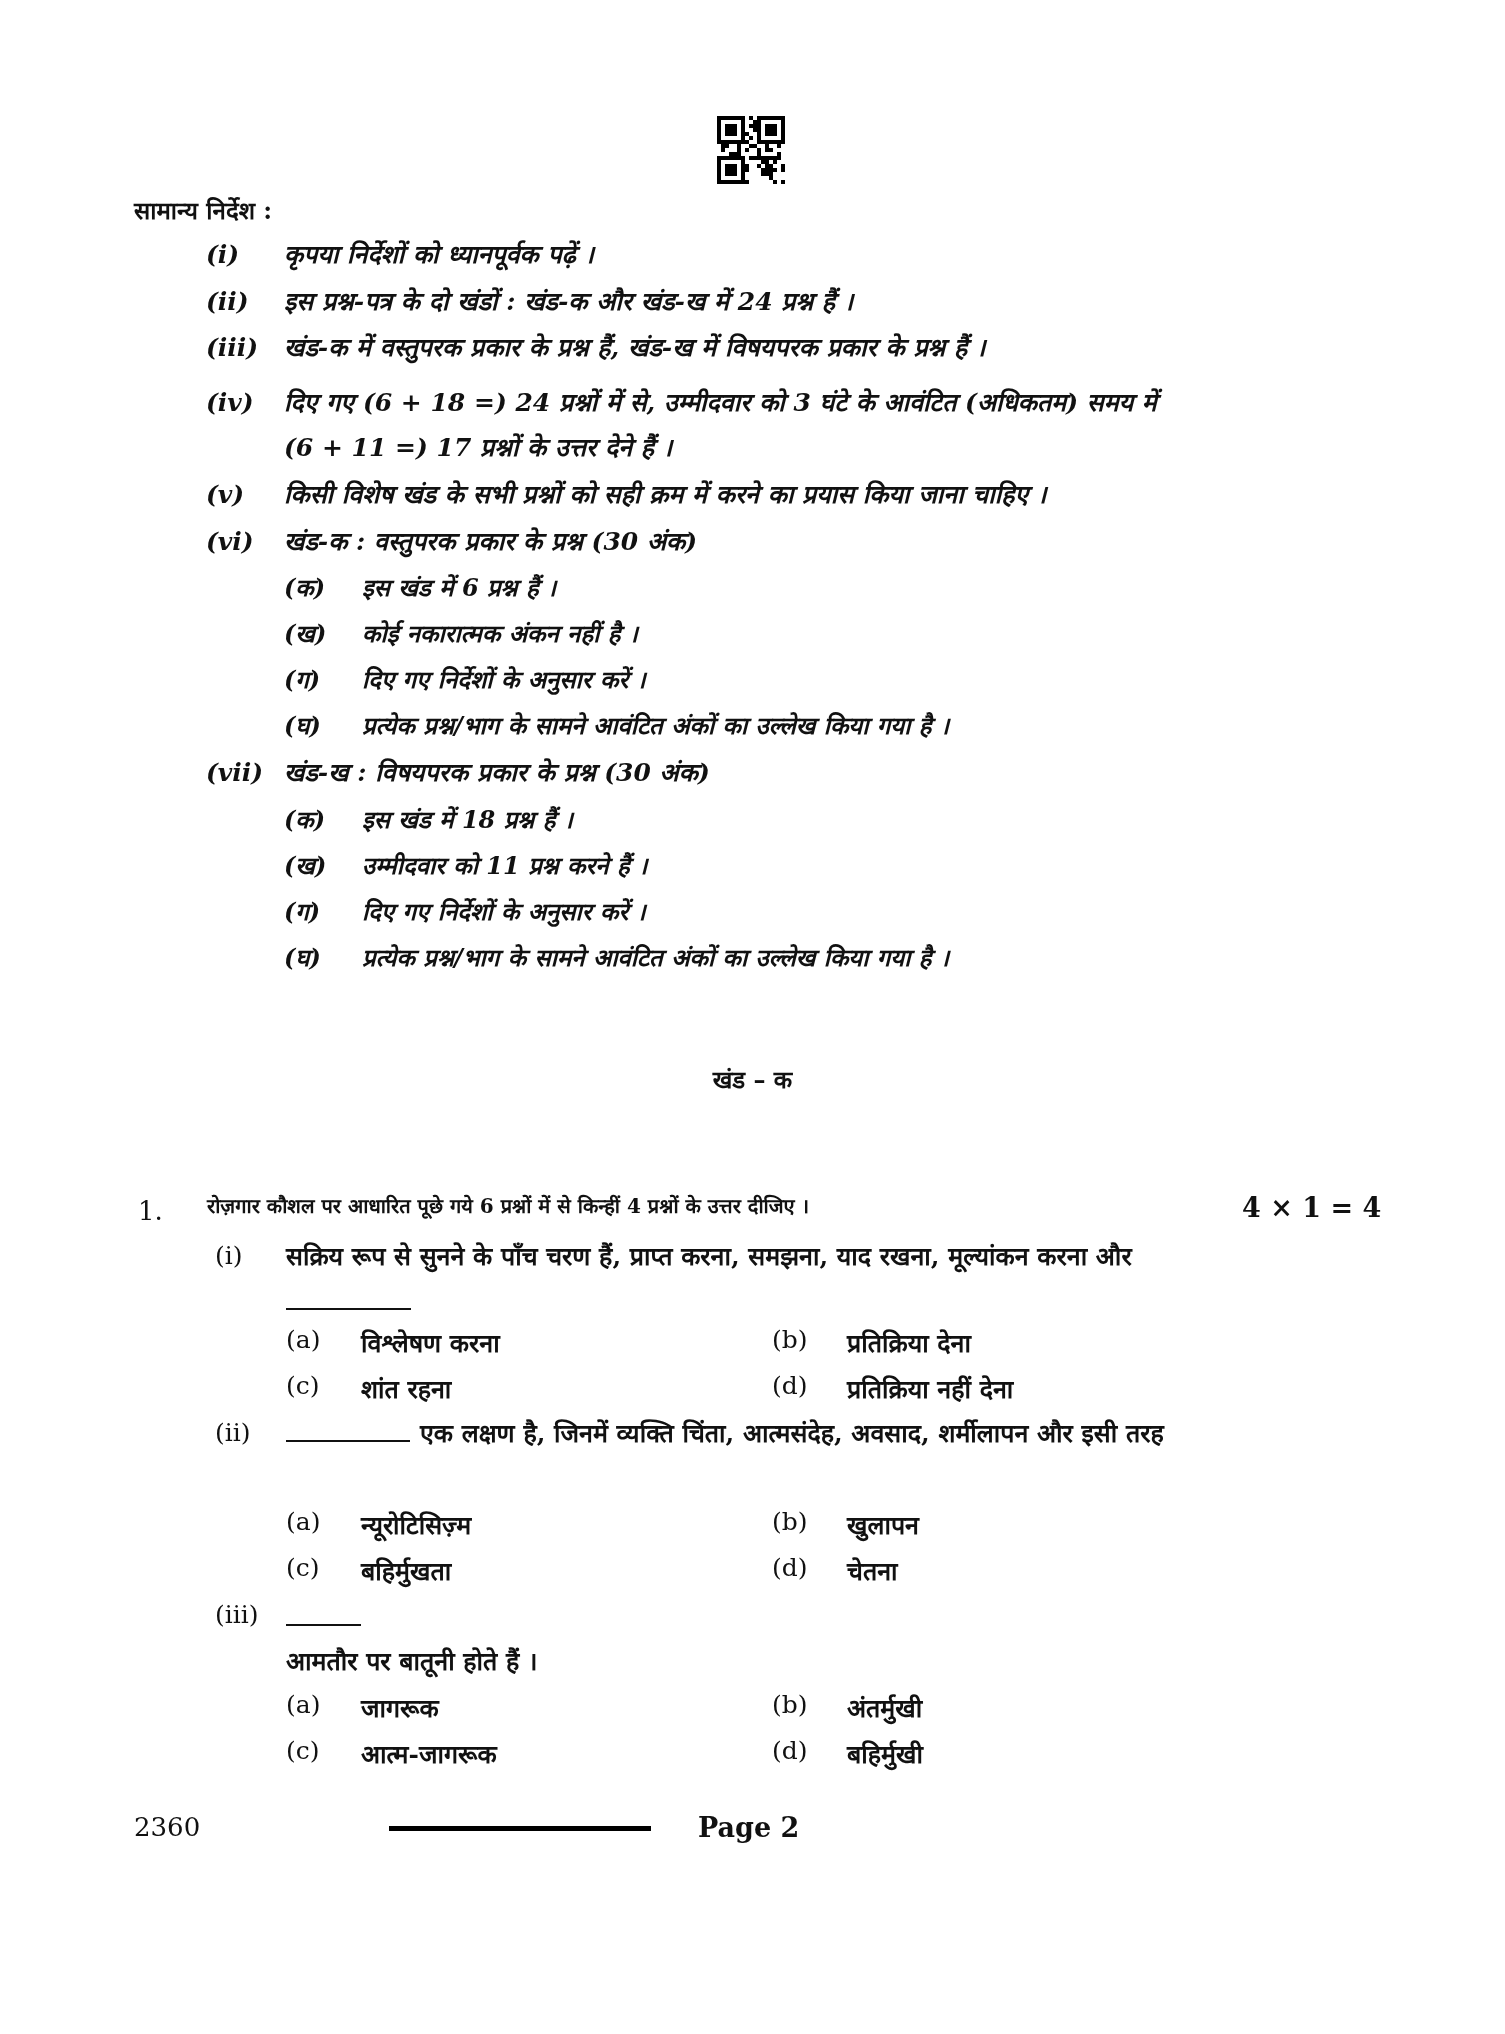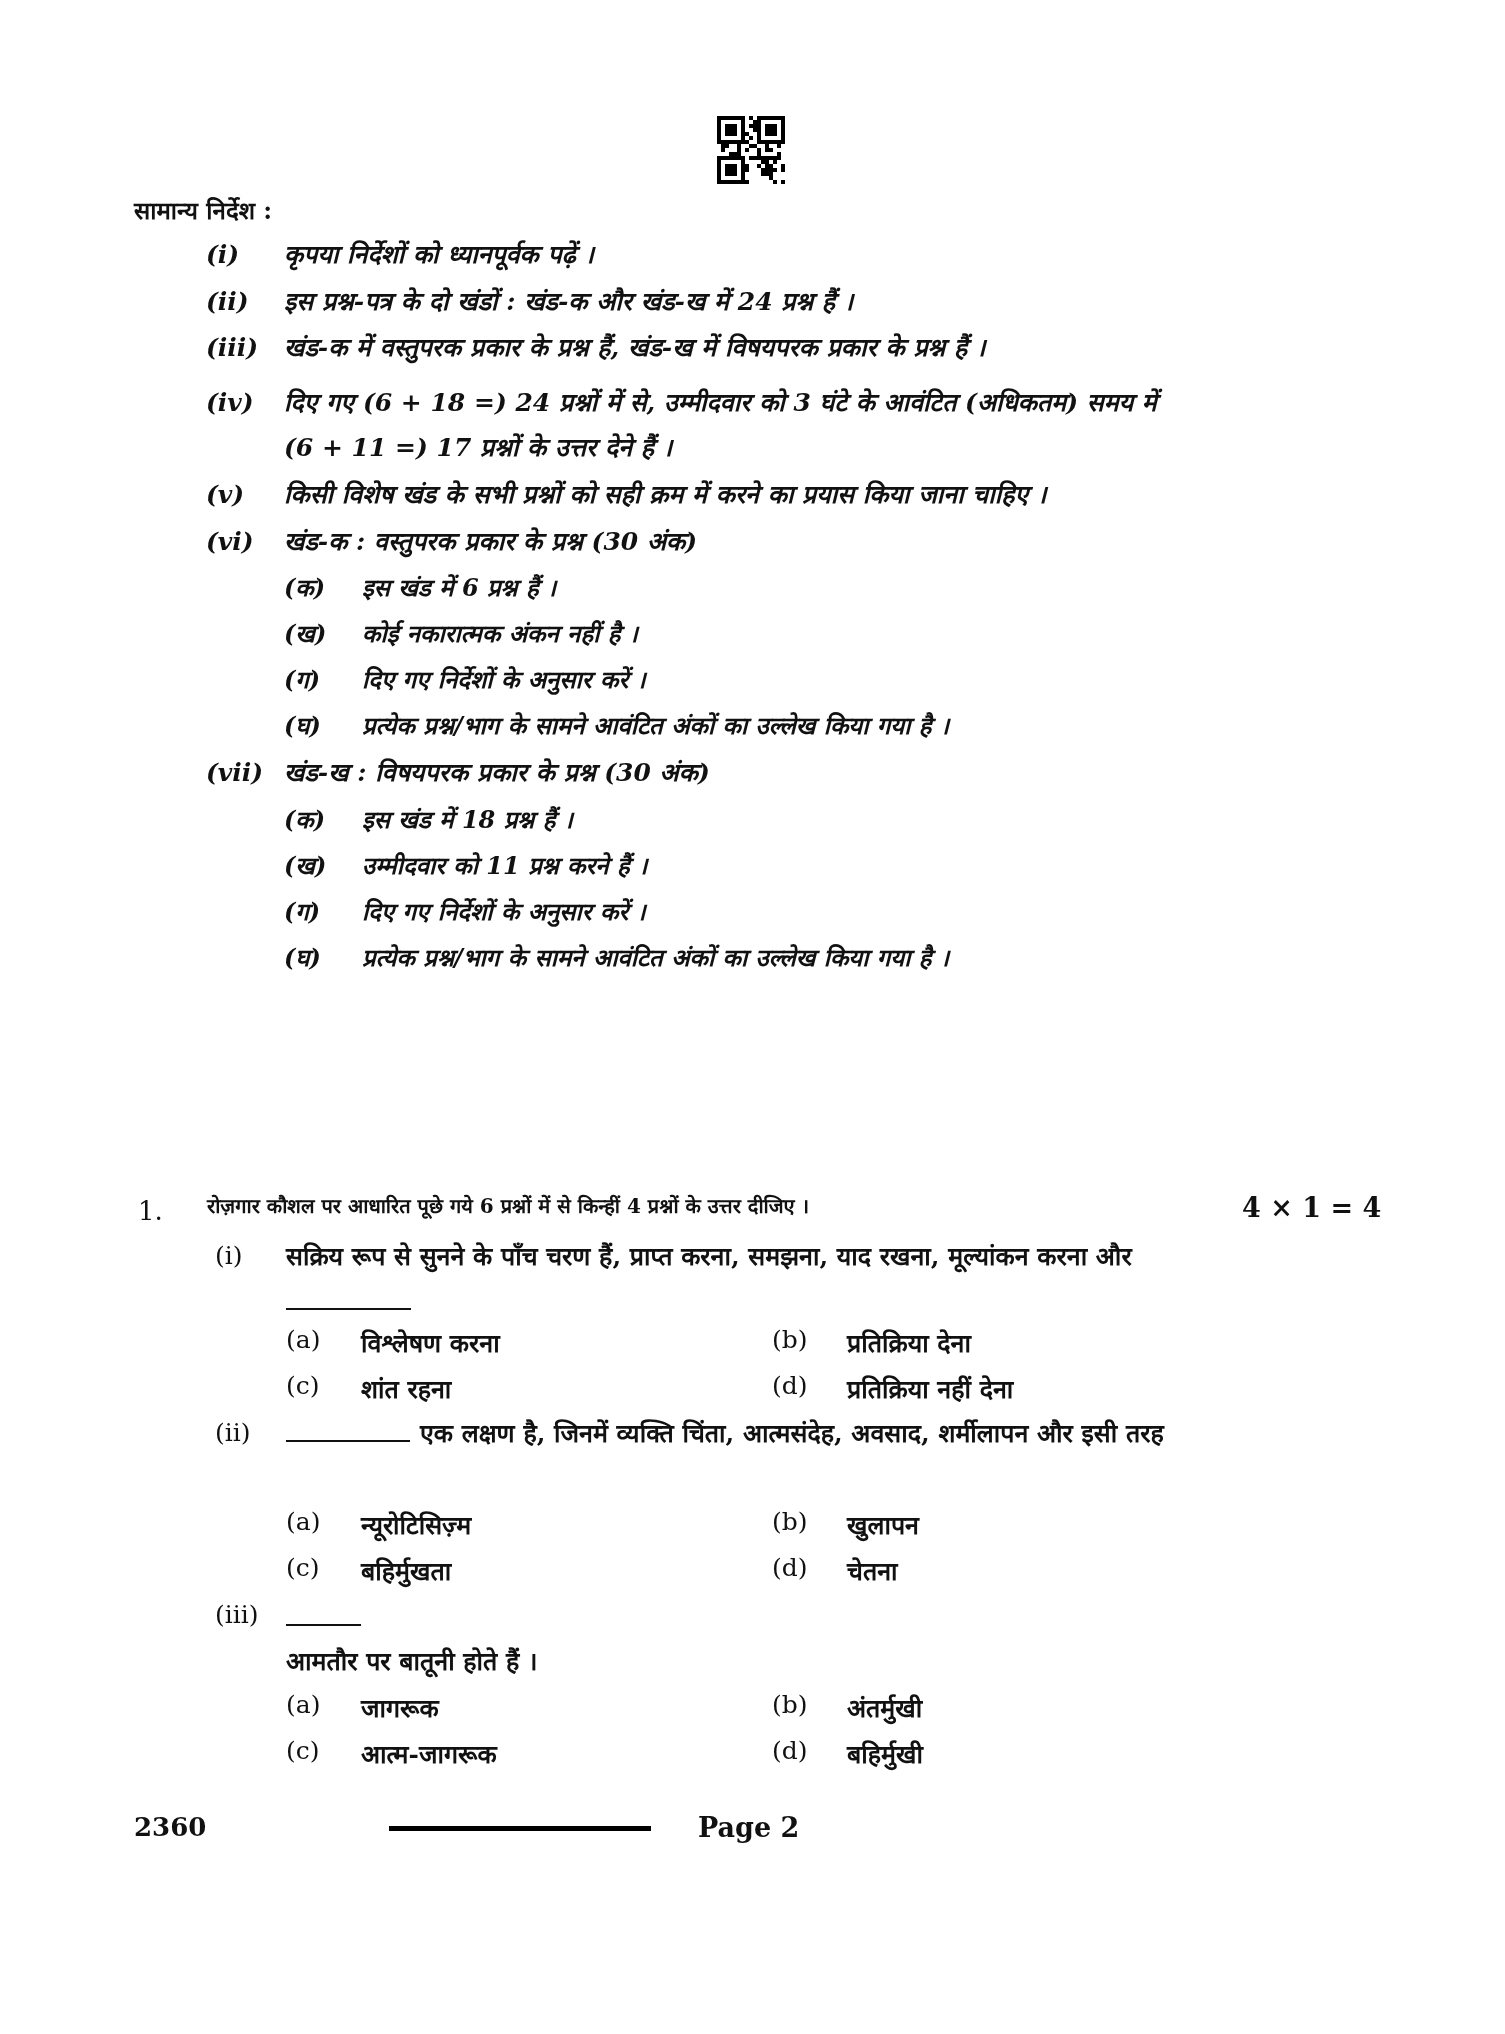--- a/index.html
+++ b/index.html
@@ -38,21 +38,21 @@
     .q-marks { position: absolute; left: 1242px; top: 1192px; font-size: 27px; font-weight: bold; white-space: nowrap; }
 
     .sq-num { position: absolute; font-size: 25px; }
     .sq-text { position: absolute; font-size: 25px; font-weight: bold; white-space: nowrap; }
     .blank-line { position: absolute; border-top: 2px solid #111; }
 
     .opt { position: absolute; font-size: 25px; white-space: nowrap; }
     .opt .lbl { position: absolute; left: 0; }
     .opt .val { position: absolute; left: 75px; font-weight: bold; }
 
-    .footer-code { position: absolute; left: 134px; top: 1812px; font-size: 26px; font-weight: bold; }
+    .footer-code { position: absolute; left: 134px; top: 1812px; font-size: 26px; font-weight: normal; }
     .footer-rule { position: absolute; left: 389px; top: 1826px; width: 262px; height: 5px; background: #000; }
     .footer-page { position: absolute; left: 698px; top: 1812px; font-size: 27px; font-weight: bold; }
   </style>
 </head>
 <body>
 
 <div class="page">
 
   <div class="qr" id="qr">
       <span></span>
@@ -408,20 +408,21 @@
   </div>
   <div class="sub" style="left:284px; top:897px;">
     <span class="num">(ग)</span>
     <span class="txt">दिए गए निर्देशों के अनुसार करें ।</span>
   </div>
   <div class="sub" style="left:284px; top:943px;">
     <span class="num">(घ)</span>
     <span class="txt">प्रत्येक प्रश्न/भाग के सामने आवंटित अंकों का उल्लेख किया गया है ।</span>
   </div>
 
+  <div class="section-head" style="top:1062px;">खंड – क</div>
 
   <div class="q-num">1.</div>
   <div class="q-text">रोज़गार कौशल पर आधारित पूछे गये 6 प्रश्नों में से किन्हीं 4 प्रश्नों के उत्तर दीजिए ।</div>
   <div class="q-marks">4 × 1 = 4</div>
 
   <div class="sq-num" style="left:215px; top:1241px;">(i)</div>
   <div class="sq-text" style="left:286px; top:1238px;">सक्रिय रूप से सुनने के पाँच चरण हैं, प्राप्त करना, समझना, याद रखना, मूल्यांकन करना और</div>
   <div class="blank-line" style="left:286px; top:1308px; width:125px;"></div>
 
   <div class="opt" style="left:286px; top:1325px;">

